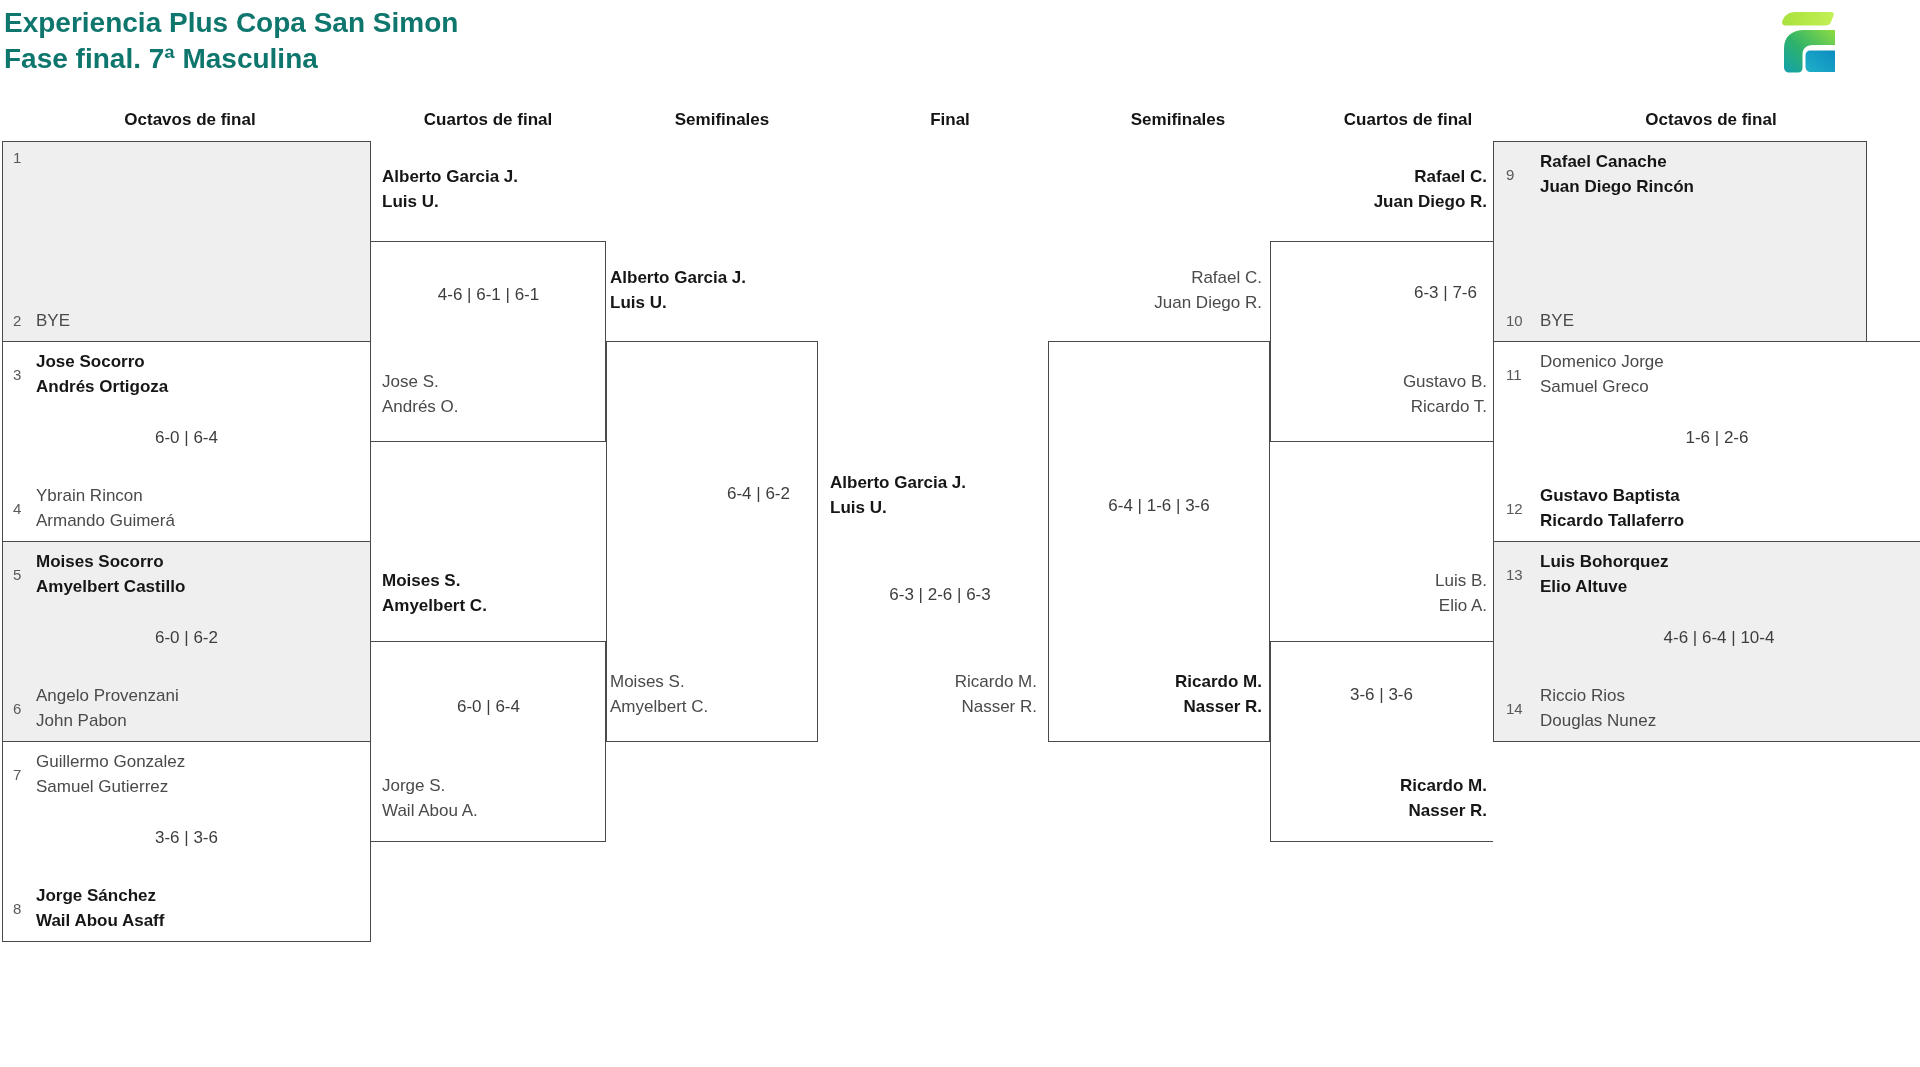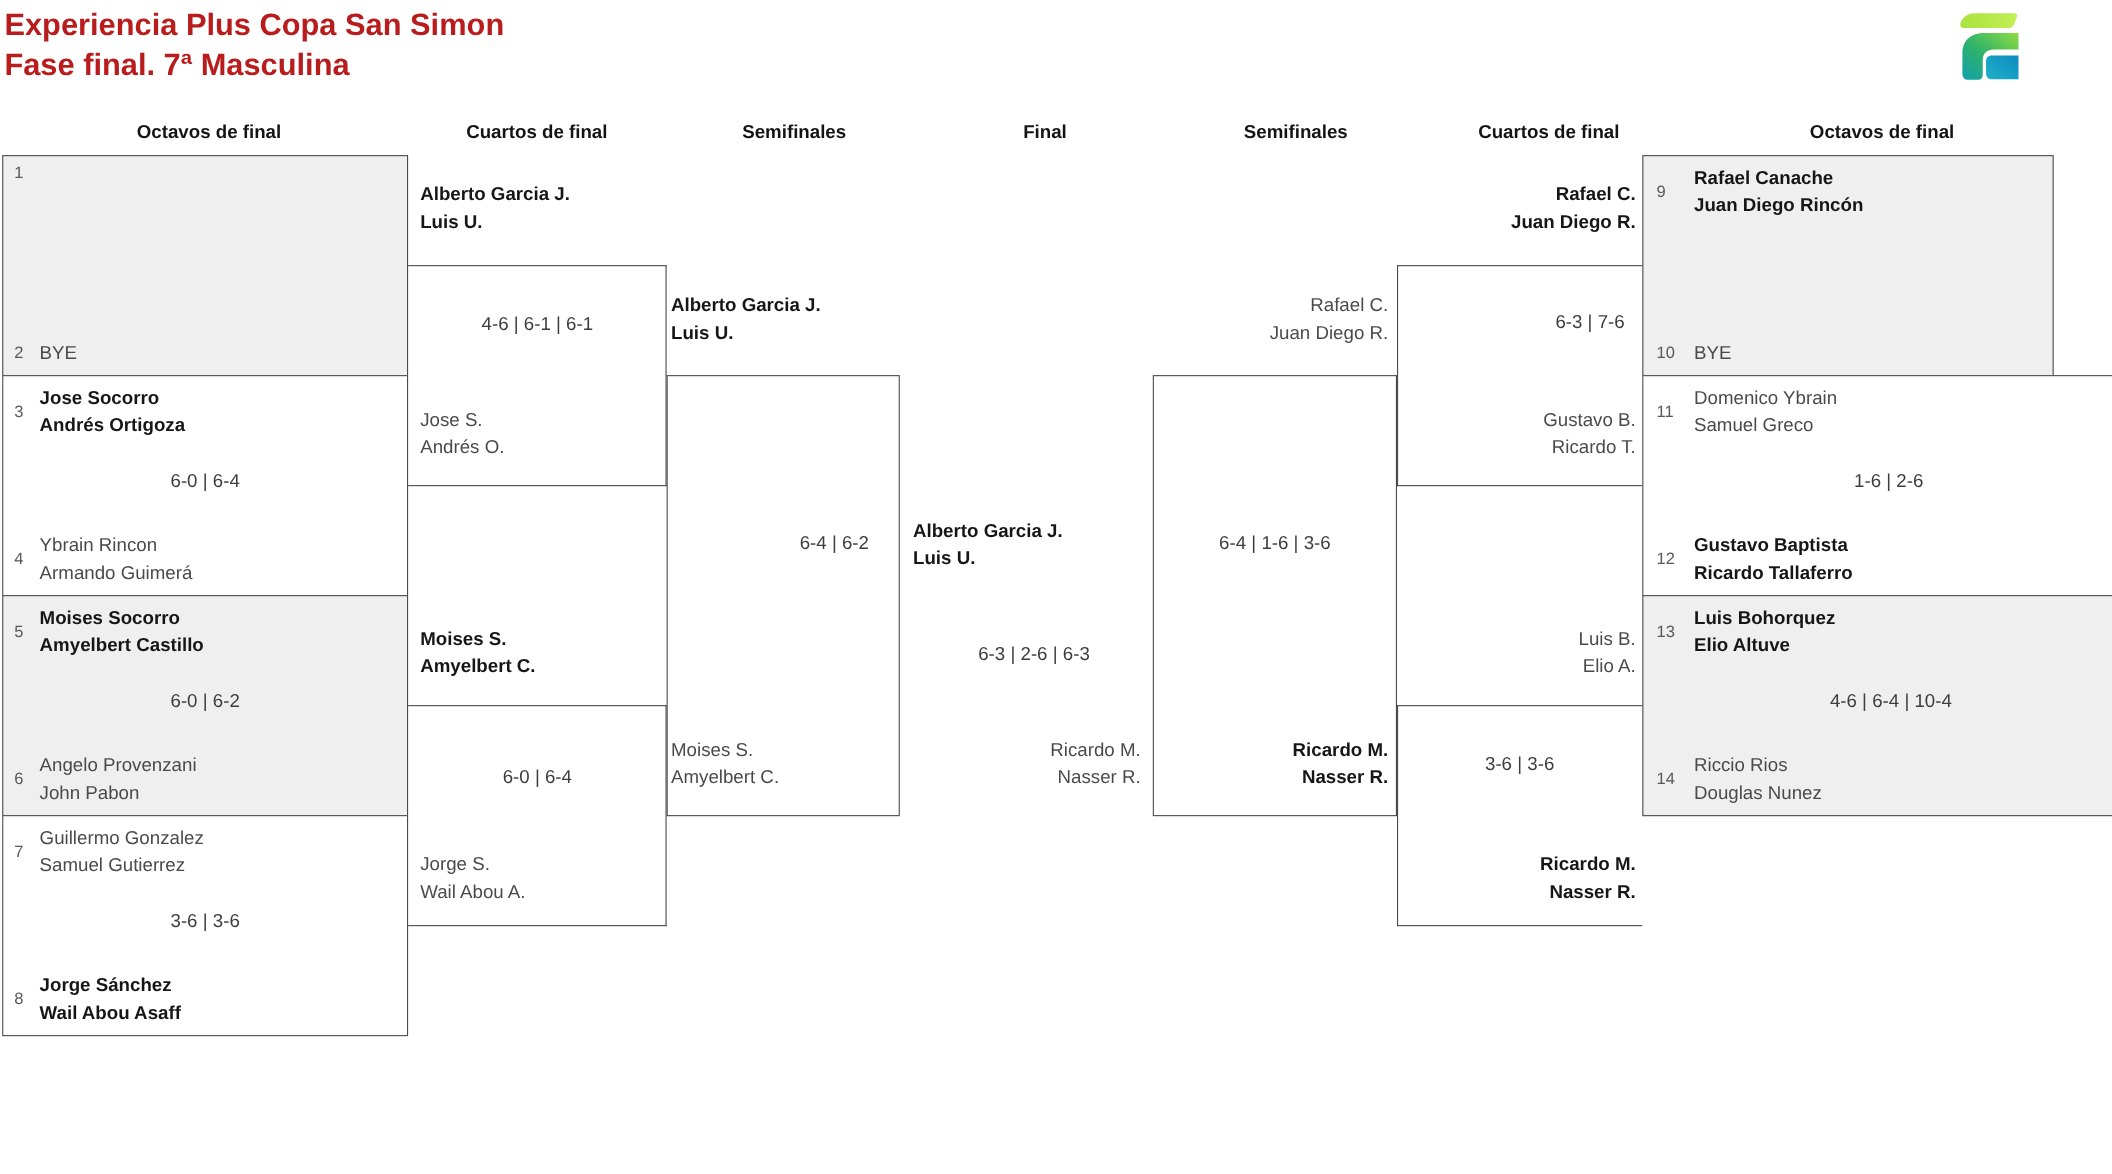--- a/index.html
+++ b/index.html
@@ -1,18 +1,18 @@
 <!DOCTYPE html>
 <html><head>
 <meta charset="utf-8">
 <style>
   html,body{margin:0;padding:0;background:#fff;}
   .page{position:relative;width:1920px;height:1067px;background:#ffffff;
         font-family:"Liberation Sans", sans-serif;color:#161616;overflow:hidden;}
-  .title{position:absolute;left:4px;top:5px;font-size:28px;line-height:36px;font-weight:700;color:#b91c1c;}
+  .title{position:absolute;left:4px;top:5px;font-size:28px;line-height:36px;font-weight:700;color:#0f766e;}
   .logo{position:absolute;left:1780px;top:10px;width:58px;height:66px;}
   .rhead{position:absolute;top:110px;width:300px;text-align:center;font-size:17px;font-weight:700;color:#141414;}
   .obox{position:absolute;box-sizing:border-box;border:1px solid #4a4a4a;background:#fff;}
   .obox.g{background:#efefef;}
   .rect{position:absolute;box-sizing:border-box;border:1px solid #4a4a4a;background:transparent;}
   .rect.noleft{border-left:none;}
   .rect.noright{border-right:none;}
   .team{position:absolute;left:10px;right:4px;display:flex;align-items:center;gap:8px;}
   .team.t1{top:7px;}
   .team.t2{bottom:8px;}
@@ -149,21 +149,21 @@
       <span class="names">
           <span class="tline">BYE</span>
         </span>
     </div>
   </div>
 
   <div class="obox octR" style="left:1493px;top:341px;width:448px;height:201px">
     <div class="team t1">
       <span class="seed">11</span>
       <span class="names">
-          <span class="tline">Domenico Ybrain</span>
+          <span class="tline">Domenico Jorge</span>
           <span class="tline">Samuel Greco</span>
         </span>
     </div>
     <div class="oscore">1-6 | 2-6</div>
     <div class="team t2 winner">
       <span class="seed">12</span>
       <span class="names">
           <span class="tline">Gustavo Baptista</span>
           <span class="tline">Ricardo Tallaferro</span>
         </span>
@@ -193,21 +193,21 @@
   <div class="rect noleft" style="left:371px;top:641px;width:235px;height:201px"></div>
   <div class="rect" style="left:606px;top:341px;width:212px;height:401px"></div>
   <div class="rect" style="left:1048px;top:341px;width:222px;height:401px"></div>
   <div class="rect noright" style="left:1270px;top:241px;width:223px;height:201px"></div>
   <div class="rect noright" style="left:1270px;top:641px;width:223px;height:201px"></div>
 
   <div class="score" style="left:371px;top:285px;width:235px">4-6 | 6-1 | 6-1</div>
   <div class="score" style="left:371px;top:697px;width:235px">6-0 | 6-4</div>
   <div class="score" style="left:637px;top:484px;width:243px">6-4 | 6-2</div>
   <div class="score" style="left:830px;top:585px;width:220px">6-3 | 2-6 | 6-3</div>
-  <div class="score" style="left:1048px;top:484px;width:222px">6-4 | 1-6 | 3-6</div>
+  <div class="score" style="left:1048px;top:496px;width:222px">6-4 | 1-6 | 3-6</div>
   <div class="score" style="left:1334px;top:283px;width:223px">6-3 | 7-6</div>
   <div class="score" style="left:1270px;top:685px;width:223px">3-6 | 3-6</div>
 
   <div class="lbl winner" style="left:382px;top:164px">
     <span class="tline">Alberto Garcia J.</span>
       <span class="tline">Luis U.</span>
   </div>
   <div class="lbl" style="left:382px;top:369px">
     <span class="tline">Jose S.</span>
       <span class="tline">Andrés O.</span>

